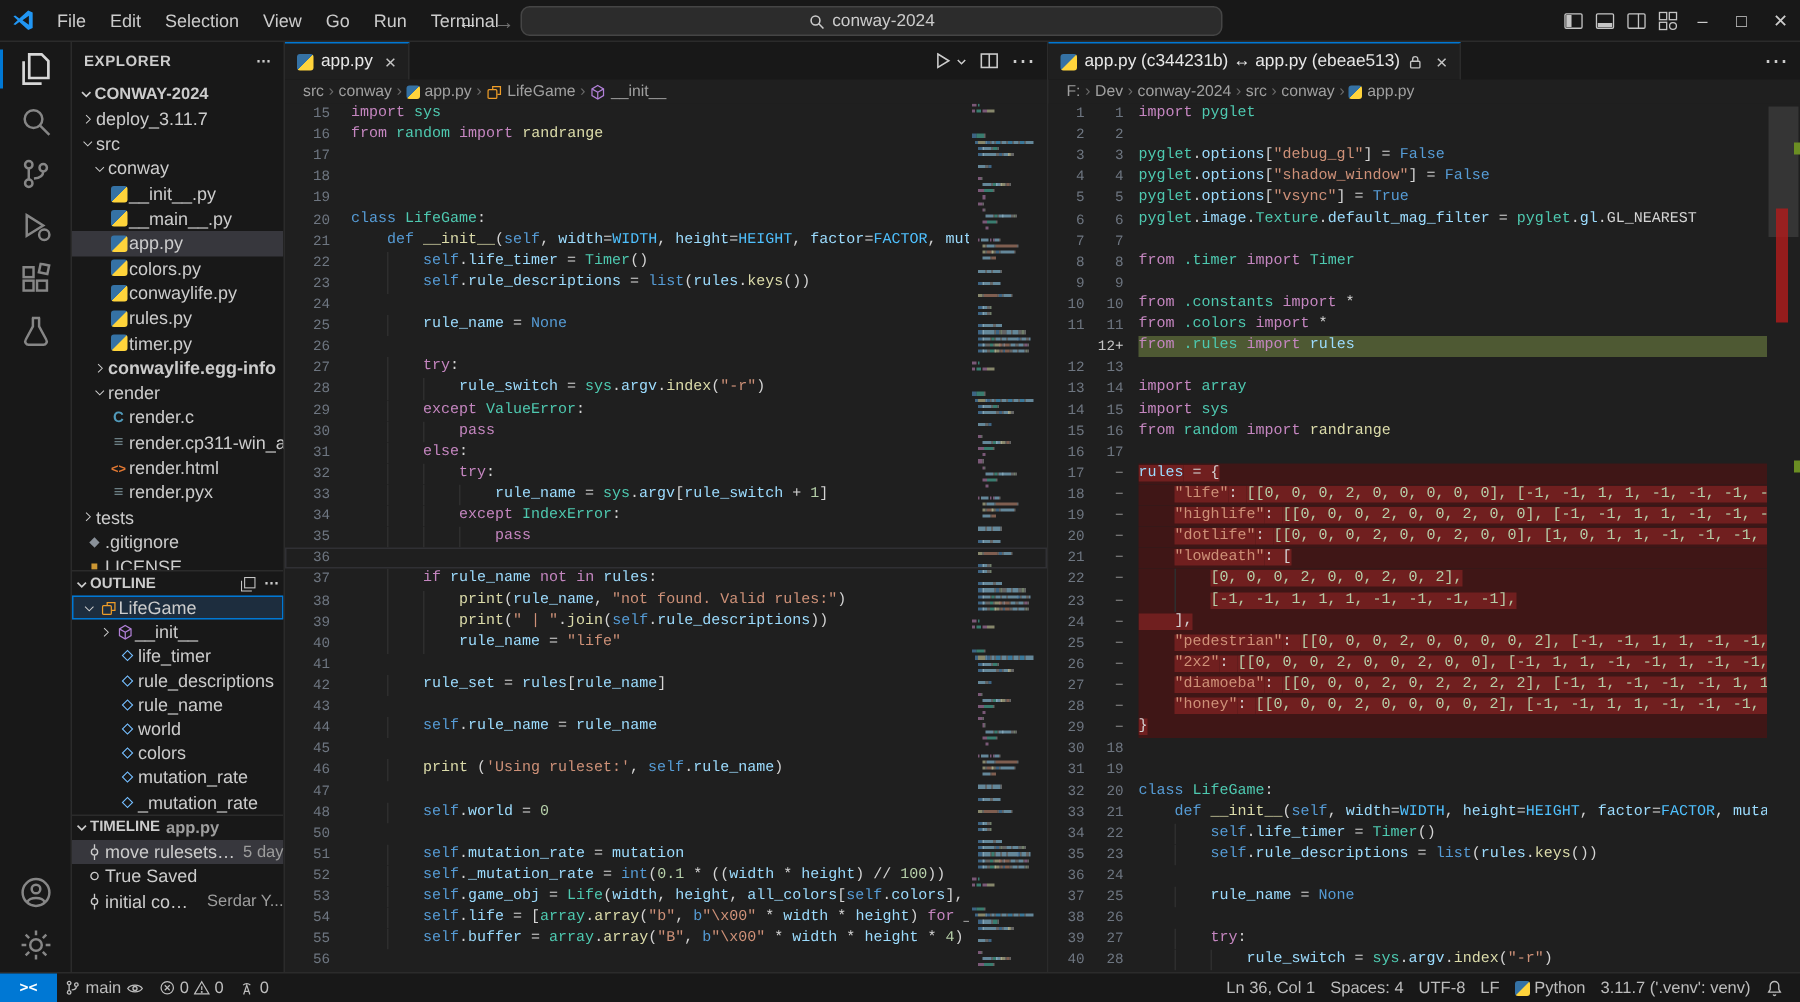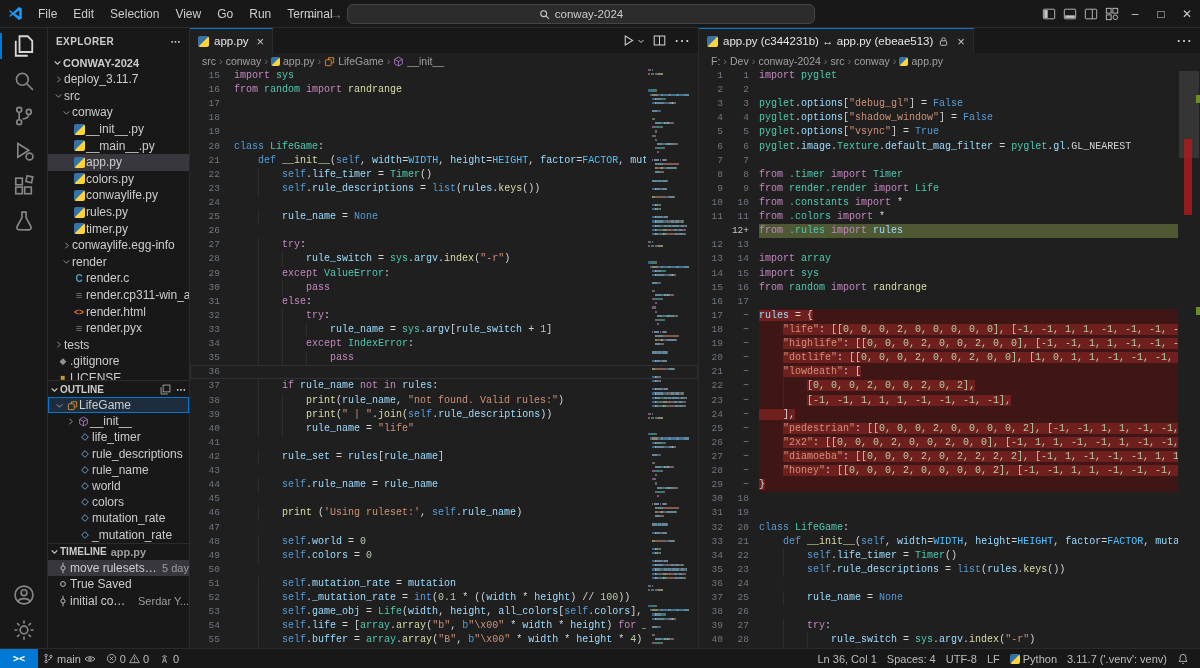--- a/index.html
+++ b/index.html
@@ -322,21 +322,21 @@
           </span>
           <span>rules.py</span>
         </div>
         <div class="trow" style="padding-left: 20px;">
           <span class="chev" style="width: 4px;"></span>
           <span class="ficon">
             <span class="py-ico"></span>
           </span>
           <span>timer.py</span>
         </div>
-        <div class="trow" style="padding-left: 12px;">
+        <div class="trow" style="padding-left: 12px; font-weight: bold;">
           <span class="chev">
             <svg width="9" height="9" viewBox="0 0 16 16" fill="none" stroke="#cccccc" stroke-width="1.2">
               <path d="M6 3l5 5-5 5"></path>
             </svg>
           </span>
           <span>conwaylife.egg-info</span>
         </div>
         <div class="trow" style="padding-left: 12px;">
           <span class="chev">
             <svg width="9" height="9" viewBox="0 0 16 16" fill="none" stroke="#cccccc" stroke-width="1.2">
@@ -612,21 +612,20 @@
             <div class="crow"><span class="ln">39</span><span class="cl"><span class="tok-o">            </span><span class="tok-f">print</span><span class="tok-o">(</span><span class="tok-s">" | "</span><span class="tok-o">.</span><span class="tok-f">join</span><span class="tok-o">(</span><span class="tok-b">self</span><span class="tok-o">.</span><span class="tok-v">rule_descriptions</span><span class="tok-o">))</span><div class="guide" style="left: 24.08px;"></div><div class="guide" style="left: 48.16px;"></div></span></div>
             <div class="crow"><span class="ln">40</span><span class="cl"><span class="tok-o">            </span><span class="tok-v">rule_name</span><span class="tok-o"> = </span><span class="tok-s">"life"</span><div class="guide" style="left: 24.08px;"></div><div class="guide" style="left: 48.16px;"></div></span></div>
             <div class="crow"><span class="ln">41</span><span class="cl"></span></div>
             <div class="crow"><span class="ln">42</span><span class="cl"><span class="tok-o">        </span><span class="tok-v">rule_set</span><span class="tok-o"> = </span><span class="tok-v">rules</span><span class="tok-o">[</span><span class="tok-v">rule_name</span><span class="tok-o">]</span><div class="guide" style="left: 24.08px;"></div></span></div>
             <div class="crow"><span class="ln">43</span><span class="cl"></span></div>
             <div class="crow"><span class="ln">44</span><span class="cl"><span class="tok-o">        </span><span class="tok-b">self</span><span class="tok-o">.</span><span class="tok-v">rule_name</span><span class="tok-o"> = </span><span class="tok-v">rule_name</span><div class="guide" style="left: 24.08px;"></div></span></div>
             <div class="crow"><span class="ln">45</span><span class="cl"></span></div>
             <div class="crow"><span class="ln">46</span><span class="cl"><span class="tok-o">        </span><span class="tok-f">print</span><span class="tok-o"> (</span><span class="tok-s">'Using ruleset:'</span><span class="tok-o">, </span><span class="tok-b">self</span><span class="tok-o">.</span><span class="tok-v">rule_name</span><span class="tok-o">)</span><div class="guide" style="left: 24.08px;"></div></span></div>
             <div class="crow"><span class="ln">47</span><span class="cl"></span></div>
             <div class="crow"><span class="ln">48</span><span class="cl"><span class="tok-o">        </span><span class="tok-b">self</span><span class="tok-o">.</span><span class="tok-v">world</span><span class="tok-o"> = </span><span class="tok-n">0</span><div class="guide" style="left: 24.08px;"></div></span></div>
-            <div class="crow"><span class="ln">49</span><span class="cl"><span class="tok-o">        </span><span class="tok-b">self</span><span class="tok-o">.</span><span class="tok-v">colors</span><span class="tok-o"> = </span><span class="tok-n">0</span><div class="guide" style="left: 24.08px;"></div></span></div>
             <div class="crow"><span class="ln">50</span><span class="cl"></span></div>
             <div class="crow"><span class="ln">51</span><span class="cl"><span class="tok-o">        </span><span class="tok-b">self</span><span class="tok-o">.</span><span class="tok-v">mutation_rate</span><span class="tok-o"> = </span><span class="tok-v">mutation</span><div class="guide" style="left: 24.08px;"></div></span></div>
             <div class="crow"><span class="ln">52</span><span class="cl"><span class="tok-o">        </span><span class="tok-b">self</span><span class="tok-o">.</span><span class="tok-v">_mutation_rate</span><span class="tok-o"> = </span><span class="tok-b">int</span><span class="tok-o">(</span><span class="tok-n">0.1</span><span class="tok-o"> * ((</span><span class="tok-v">width</span><span class="tok-o"> * </span><span class="tok-v">height</span><span class="tok-o">) // </span><span class="tok-n">100</span><span class="tok-o">))</span><div class="guide" style="left: 24.08px;"></div></span></div>
             <div class="crow"><span class="ln">53</span><span class="cl"><span class="tok-o">        </span><span class="tok-b">self</span><span class="tok-o">.</span><span class="tok-v">game_obj</span><span class="tok-o"> = </span><span class="tok-c">Life</span><span class="tok-o">(</span><span class="tok-v">width</span><span class="tok-o">, </span><span class="tok-v">height</span><span class="tok-o">, </span><span class="tok-v">all_colors</span><span class="tok-o">[</span><span class="tok-b">self</span><span class="tok-o">.</span><span class="tok-v">colors</span><span class="tok-o">], </span><div class="guide" style="left: 24.08px;"></div></span></div>
             <div class="crow"><span class="ln">54</span><span class="cl"><span class="tok-o">        </span><span class="tok-b">self</span><span class="tok-o">.</span><span class="tok-v">life</span><span class="tok-o"> = [</span><span class="tok-c">array</span><span class="tok-o">.</span><span class="tok-f">array</span><span class="tok-o">(</span><span class="tok-s">"b"</span><span class="tok-o">, </span><span class="tok-b">b</span><span class="tok-s">"\x00"</span><span class="tok-o"> * </span><span class="tok-v">width</span><span class="tok-o"> * </span><span class="tok-v">height</span><span class="tok-o">) </span><span class="tok-k">for</span><span class="tok-o"> _</span><div class="guide" style="left: 24.08px;"></div></span></div>
             <div class="crow"><span class="ln">55</span><span class="cl"><span class="tok-o">        </span><span class="tok-b">self</span><span class="tok-o">.</span><span class="tok-v">buffer</span><span class="tok-o"> = </span><span class="tok-c">array</span><span class="tok-o">.</span><span class="tok-f">array</span><span class="tok-o">(</span><span class="tok-s">"B"</span><span class="tok-o">, </span><span class="tok-b">b</span><span class="tok-s">"\x00"</span><span class="tok-o"> * </span><span class="tok-v">width</span><span class="tok-o"> * </span><span class="tok-v">height</span><span class="tok-o"> * </span><span class="tok-n">4</span><span class="tok-o">)</span><div class="guide" style="left: 24.08px;"></div></span></div>
             <div class="crow"><span class="ln">56</span><span class="cl"></span></div>
           </div>
         <div id="minimap">
             <div class="mm-row">
@@ -1726,21 +1725,21 @@
       <div class="codearea">
         <div id="diff-lines">
             <div class="crow dline same"><span class="ln1">1</span><span class="ln2">1</span><span class="cl"><span class="tok-k">import</span><span class="tok-o"> </span><span class="tok-c">pyglet</span></span></div>
             <div class="crow dline same"><span class="ln1">2</span><span class="ln2">2</span><span class="cl"></span></div>
             <div class="crow dline same"><span class="ln1">3</span><span class="ln2">3</span><span class="cl"><span class="tok-c">pyglet</span><span class="tok-o">.</span><span class="tok-v">options</span><span class="tok-o">[</span><span class="tok-s">"debug_gl"</span><span class="tok-o">] = </span><span class="tok-b">False</span></span></div>
             <div class="crow dline same"><span class="ln1">4</span><span class="ln2">4</span><span class="cl"><span class="tok-c">pyglet</span><span class="tok-o">.</span><span class="tok-v">options</span><span class="tok-o">[</span><span class="tok-s">"shadow_window"</span><span class="tok-o">] = </span><span class="tok-b">False</span></span></div>
             <div class="crow dline same"><span class="ln1">5</span><span class="ln2">5</span><span class="cl"><span class="tok-c">pyglet</span><span class="tok-o">.</span><span class="tok-v">options</span><span class="tok-o">[</span><span class="tok-s">"vsync"</span><span class="tok-o">] = </span><span class="tok-b">True</span></span></div>
             <div class="crow dline same"><span class="ln1">6</span><span class="ln2">6</span><span class="cl"><span class="tok-c">pyglet</span><span class="tok-o">.</span><span class="tok-v">image</span><span class="tok-o">.</span><span class="tok-c">Texture</span><span class="tok-o">.</span><span class="tok-v">default_mag_filter</span><span class="tok-o"> = </span><span class="tok-c">pyglet</span><span class="tok-o">.</span><span class="tok-v">gl</span><span class="tok-o">.</span><span class="tok-o">GL_NEAREST</span></span></div>
             <div class="crow dline same"><span class="ln1">7</span><span class="ln2">7</span><span class="cl"></span></div>
             <div class="crow dline same"><span class="ln1">8</span><span class="ln2">8</span><span class="cl"><span class="tok-k">from</span><span class="tok-o"> </span><span class="tok-c">.timer</span><span class="tok-o"> </span><span class="tok-k">import</span><span class="tok-o"> </span><span class="tok-c">Timer</span></span></div>
-            <div class="crow dline same"><span class="ln1">9</span><span class="ln2">9</span><span class="cl"><span class="tok-k">from</span><span class="tok-o"> </span><span class="tok-c">render.render</span><span class="tok-o"> </span><span class="tok-k">import</span><span class="tok-o"> </span><span class="tok-c">Life</span></span></div>
+            <div class="crow dline same"><span class="ln1">9</span><span class="ln2">9</span></div>
             <div class="crow dline same"><span class="ln1">10</span><span class="ln2">10</span><span class="cl"><span class="tok-k">from</span><span class="tok-o"> </span><span class="tok-c">.constants</span><span class="tok-o"> </span><span class="tok-k">import</span><span class="tok-o"> *</span></span></div>
             <div class="crow dline same"><span class="ln1">11</span><span class="ln2">11</span><span class="cl"><span class="tok-k">from</span><span class="tok-o"> </span><span class="tok-c">.colors</span><span class="tok-o"> </span><span class="tok-k">import</span><span class="tok-o"> *</span></span></div>
             <div class="crow dline add"><span class="ln1"></span><span class="ln2" style="color: rgb(195, 195, 195);">12<span class="plus">+</span></span><span class="cl"><span class="tok-k">from</span><span class="tok-o"> </span><span class="tok-c">.rules</span><span class="tok-o"> </span><span class="tok-k">import</span><span class="tok-o"> </span><span class="tok-v">rules</span></span></div>
             <div class="crow dline same"><span class="ln1">12</span><span class="ln2">13</span><span class="cl"></span></div>
             <div class="crow dline same"><span class="ln1">13</span><span class="ln2">14</span><span class="cl"><span class="tok-k">import</span><span class="tok-o"> </span><span class="tok-c">array</span></span></div>
             <div class="crow dline same"><span class="ln1">14</span><span class="ln2">15</span><span class="cl"><span class="tok-k">import</span><span class="tok-o"> </span><span class="tok-c">sys</span></span></div>
             <div class="crow dline same"><span class="ln1">15</span><span class="ln2">16</span><span class="cl"><span class="tok-k">from</span><span class="tok-o"> </span><span class="tok-c">random</span><span class="tok-o"> </span><span class="tok-k">import</span><span class="tok-o"> </span><span class="tok-f">randrange</span></span></div>
             <div class="crow dline same"><span class="ln1">16</span><span class="ln2">17</span><span class="cl"></span></div>
             <div class="crow dline del"><span class="ln1">17</span><span class="ln2"><span class="dash">−</span></span><span class="cl"><span class="tok-v dt">rules</span><span class="tok-o dt"> = {</span></span></div>
             <div class="crow dline del"><span class="ln1">18</span><span class="ln2"><span class="dash">−</span></span><span class="cl"><span class="tok-o">    </span><span class="tok-s dt">"life"</span><span class="tok-o dt">: </span><span class="tok-n dt">[[0, 0, 0, 2, 0, 0, 0, 0, 0], [-1, -1, 1, 1, -1, -1, -1, -1, -</span></span></div>

